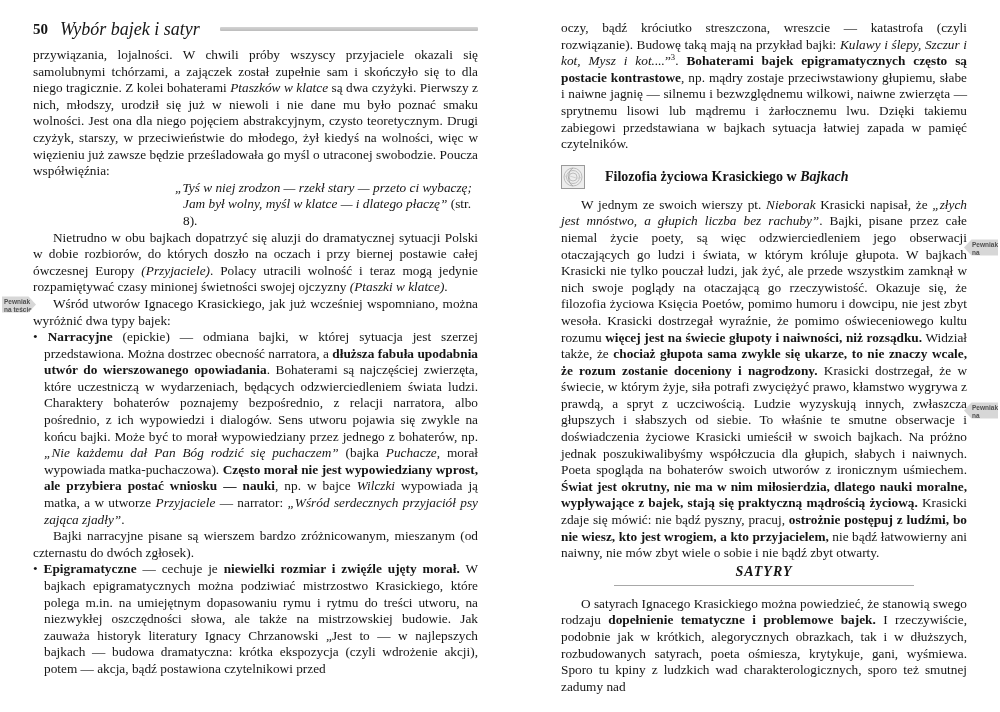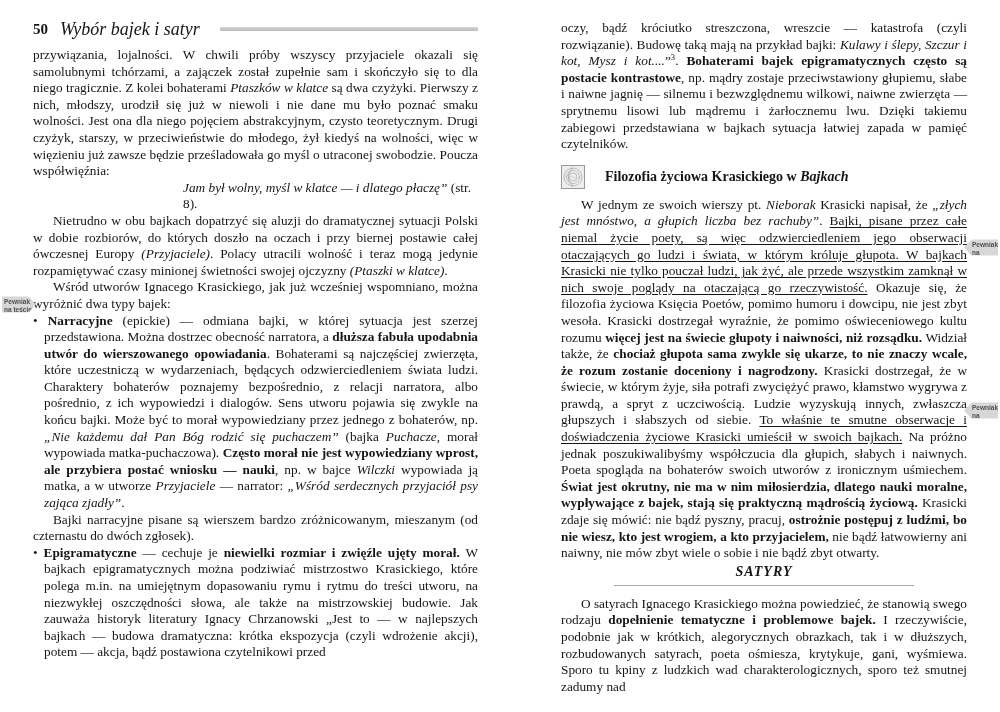--- a/index.html
+++ b/index.html
@@ -20,21 +20,21 @@
   #left-page .pgnum{margin-right:12px;}
   #right-page .pgnum{margin-left:12px;}
   .para{font-size:13.3px;line-height:16.6px;text-align:justify;}
   .indent{text-indent:20px;}
   .bullet{padding-left:11px;text-indent:-11px;}
   .quote-line{font-size:13.3px;line-height:16.6px;text-align:left;}
   .q1{padding-left:142px;}
   .q2{padding-left:150px;}
   .rb{font-weight:bold;}
   .ri{font-style:italic;}
-  .ru{text-decoration:underline;text-underline-offset:2px;}
+  .ru{text-underline-offset:2px;}
   .rp{vertical-align:super;font-size:0.65em;line-height:0;}
   .section-heading{display:flex;align-items:center;gap:20px;margin:12px 0 8px;}
   #left-page .section-heading{padding-left:19px;}
   .section-title{font-weight:bold;font-size:14px;}
   .stamp{width:24px;height:24px;flex:0 0 24px;}
   .satyry-block{margin:2px 0 10px;text-align:center;}
   .satyry-title{font-weight:bold;font-style:italic;font-size:14px;letter-spacing:1px;}
   .satyry-rule{width:300px;height:1px;background:#a8a8a8;margin:5px auto 0;}
   .margin-tab{
     position:absolute;width:34px;height:19px;background:#d7d7d7;color:#4f4f4f;
@@ -48,20 +48,21 @@
 <body>
 
 <div class="page" id="left-page">
   <div class="running-header">
     <span class="pgnum">50</span>
     <span class="runtitle ital">Wybór bajek i satyr</span>
     <span class="header-rule"></span>
   </div>
 
   <div class="para"><span>przywiązania, lojalności. W chwili próby wszyscy przyjaciele okazali się samolubnymi tchórzami, a zajączek został zupełnie sam i skończyło się to dla niego tragicznie. Z kolei bohaterami </span><span class="ri">Ptaszków w klatce</span><span> są dwa czyżyki. Pierwszy z nich, młodszy, urodził się już w niewoli i nie dane mu było poznać smaku wolności. Jest ona dla niego pojęciem abstrakcyjnym, czysto teoretycznym. Drugi czyżyk, starszy, w przeciwieństwie do młodego, żył kiedyś na wolności, więc w więzieniu już zawsze będzie prześladowała go myśl o utraconej swobodzie. Poucza współwięźnia:</span></div>
+  <div class="quote-line q1"><span class="ri">„Tyś w niej zrodzon — rzekł stary — przeto ci wybaczę;</span></div>
   <div class="quote-line q2"><span class="ri">Jam był wolny, myśl w klatce — i dlatego płaczę”</span><span> (str. 8).</span></div>
   <div class="para indent"><span>Nietrudno w obu bajkach dopatrzyć się aluzji do dramatycznej sytuacji Polski w dobie rozbiorów, do których doszło na oczach i przy biernej postawie całej ówczesnej Europy </span><span class="ri">(Przyjaciele)</span><span>. Polacy utracili wolność i teraz mogą jedynie rozpamiętywać czasy minionej świetności swojej ojczyzny </span><span class="ri">(Ptaszki w klatce)</span><span>.</span></div>
 
 
   <div class="para indent"><span>Wśród utworów Ignacego Krasickiego, jak już wcześniej wspomniano, można wyróżnić dwa typy bajek:</span></div>
   <div class="para bullet"><span>• </span><span class="rb">Narracyjne</span><span> (epickie) — odmiana bajki, w której sytuacja jest szerzej przedstawiona. Można dostrzec obecność narratora, a </span><span class="rb">dłuższa fabuła upodabnia utwór do wierszowanego opowiadania</span><span>. Bohaterami są najczęściej zwierzęta, które uczestniczą w wydarzeniach, będących odzwierciedleniem świata ludzi. Charaktery bohaterów poznajemy bezpośrednio, z relacji narratora, albo pośrednio, z ich wypowiedzi i dialogów. Sens utworu pojawia się zwykle na końcu bajki. Może być to morał wypowiedziany przez jednego z bohaterów, np. </span><span class="ri">„Nie każdemu dał Pan Bóg rodzić się puchaczem”</span><span> (bajka </span><span class="ri">Puchacze</span><span>, morał wypowiada matka-puchaczowa). </span><span class="rb">Często morał nie jest wypowiedziany wprost, ale przybiera postać wniosku — nauki</span><span>, np. w bajce </span><span class="ri">Wilczki</span><span> wypowiada ją matka, a w utworze </span><span class="ri">Przyjaciele</span><span> — narrator: </span><span class="ri">„Wśród serdecznych przyjaciół psy zająca zjadły”</span><span>.</span></div>
   <div class="para indent"><span>Bajki narracyjne pisane są wierszem bardzo zróżnicowanym, mieszanym (od czternastu do dwóch zgłosek).</span></div>
   <div class="para bullet"><span>• </span><span class="rb">Epigramatyczne</span><span> — cechuje je </span><span class="rb">niewielki rozmiar i zwięźle ujęty morał.</span><span> W bajkach epigramatycznych można podziwiać mistrzostwo Krasickiego, które polega m.in. na umiejętnym dopasowaniu rymu i rytmu do treści utworu, na niezwykłej oszczędności słowa, ale także na mistrzowskiej budowie. Jak zauważa historyk literatury Ignacy Chrzanowski „Jest to — w najlepszych bajkach — budowa dramatyczna: krótka ekspozycja (czyli wdrożenie akcji), potem — akcja, bądź postawiona czytelnikowi przed</span></div>
 </div>
 

